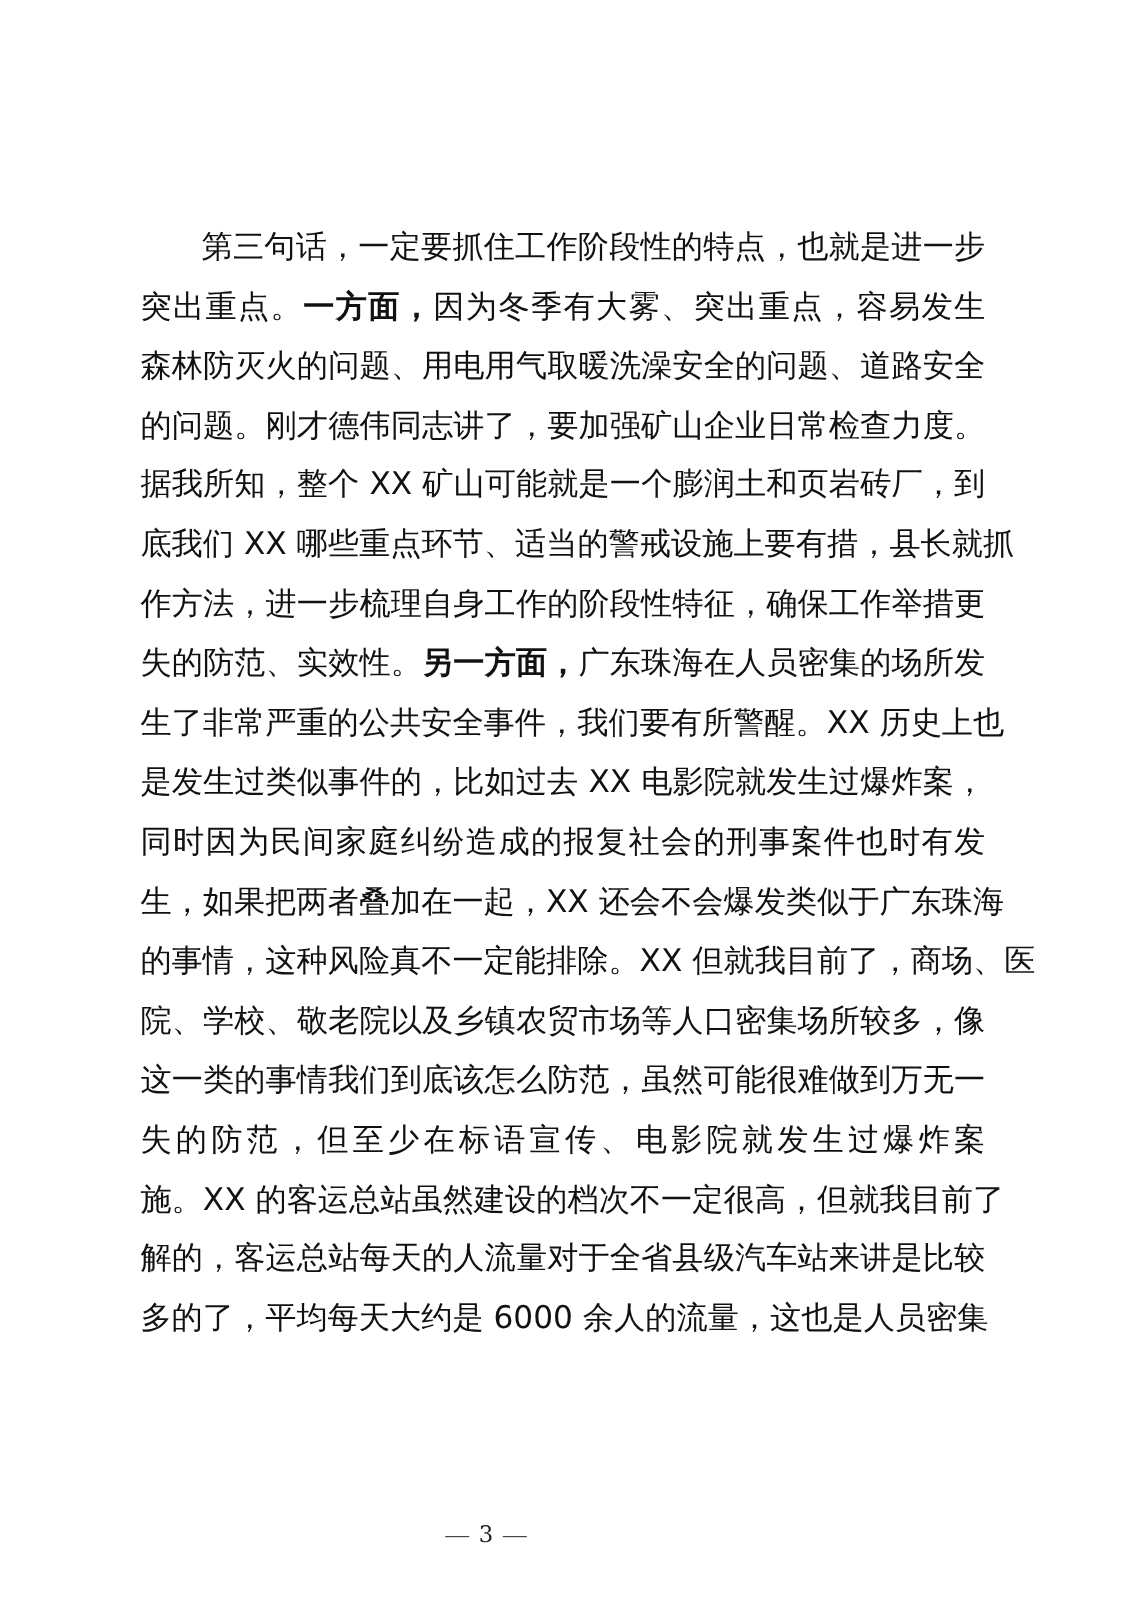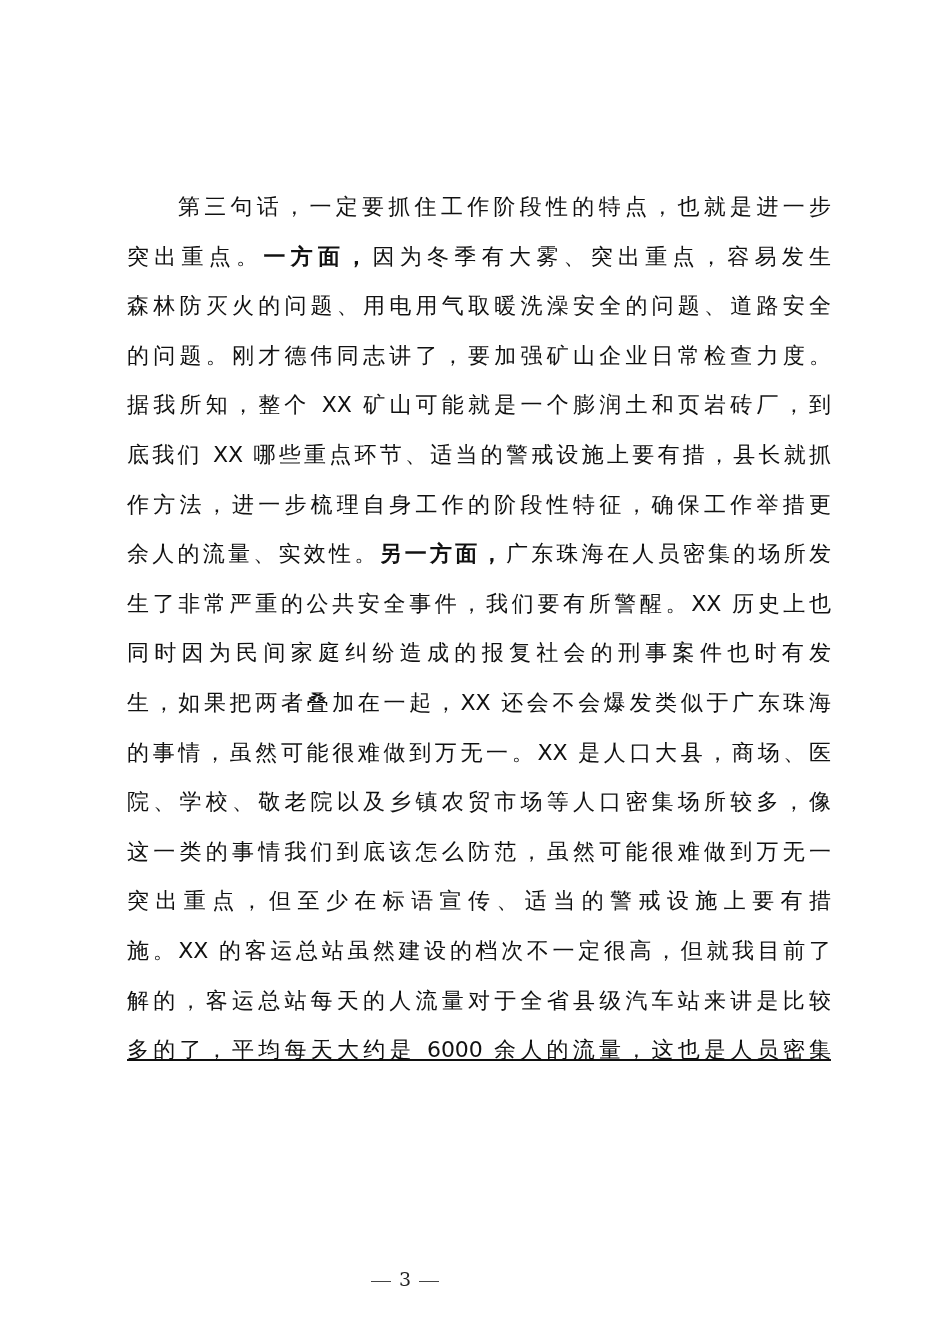--- a/index.html
+++ b/index.html
@@ -15,41 +15,40 @@
     color: #111111;
   }
   .page {
     position: absolute;
     left: 0; top: 0;
     width: 950px; height: 1344px;
     background: #ffffff;
   }
   .body-text {
     position: absolute;
-    left: 127px;
+    left: 117px;
     top: 182px;
     width: 704px;
     font-family: "DejaVu Sans", "Liberation Sans", sans-serif;
-    font-size: 22px;
+    font-size: 26px;
     line-height: 49.6px;
     text-align: justify;
     text-align-last: left;
     word-break: break-all;
     letter-spacing: 0px;
   }
   .line {
     display: block;
     height: 49.6px;
     white-space: nowrap;
     text-align: justify;
     text-align-last: justify;
   }
   .line.last {
     text-align-last: justify;
-    text-decoration: underline;
   }
   .line.indent {
     padding-left: 51px;
   }
   .bold {
     font-weight: bold;
   }
   .page-number {
     position: absolute;
     left: 0;
@@ -90,42 +89,45 @@
     <span class="line">
       <span>据我所知，整个 XX 矿山可能就是一个膨润土和页岩砖厂，到</span>
     </span>
     <span class="line">
       <span>底我们 XX 哪些重点环节、适当的警戒设施上要有措，县长就抓</span>
     </span>
     <span class="line">
       <span>作方法，进一步梳理自身工作的阶段性特征，确保工作举措更</span>
     </span>
     <span class="line">
-      <span>余人的流量、实效性。</span><span class="bold">另一方面，</span><span>广东珠海在人员密集的场所发</span>
+      <span>失的防范、实效性。</span><span class="bold">另一方面，</span><span>广东珠海在人员密集的场所发</span>
     </span>
     <span class="line">
       <span>生了非常严重的公共安全事件，我们要有所警醒。XX 历史上也</span>
+    </span>
+    <span class="line">
+      <span>是发生过类似事件的，比如过去 XX 电影院就发生过爆炸案，</span>
     </span>
     <span class="line">
       <span>同时因为民间家庭纠纷造成的报复社会的刑事案件也时有发</span>
     </span>
     <span class="line">
       <span>生，如果把两者叠加在一起，XX 还会不会爆发类似于广东珠海</span>
     </span>
     <span class="line">
-      <span>的事情，虽然可能很难做到万无一。XX 是人口大县，商场、医</span>
+      <span>的事情，这种风险真不一定能排除。XX 但就我目前了，商场、医</span>
     </span>
     <span class="line">
       <span>院、学校、敬老院以及乡镇农贸市场等人口密集场所较多，像</span>
     </span>
     <span class="line">
       <span>这一类的事情我们到底该怎么防范，虽然可能很难做到万无一</span>
     </span>
     <span class="line">
-      <span>突出重点，但至少在标语宣传、适当的警戒设施上要有措</span>
+      <span>失的防范，但至少在标语宣传、电影院就发生过爆炸案</span>
     </span>
     <span class="line">
       <span>施。XX 的客运总站虽然建设的档次不一定很高，但就我目前了</span>
     </span>
     <span class="line">
       <span>解的，客运总站每天的人流量对于全省县级汽车站来讲是比较</span>
     </span>
     <span class="line last">
       <span>多的了，平均每天大约是 6000 余人的流量，这也是人员密集</span>
     </span>

